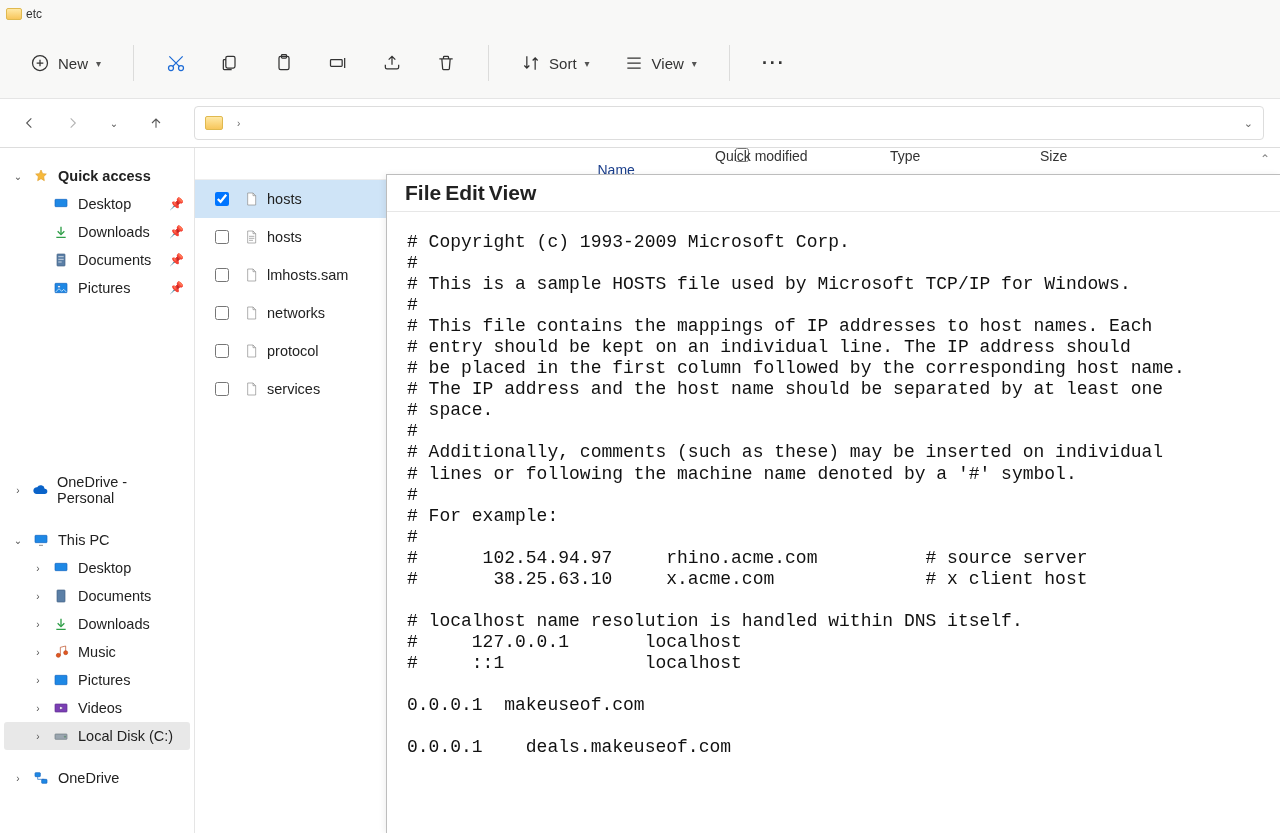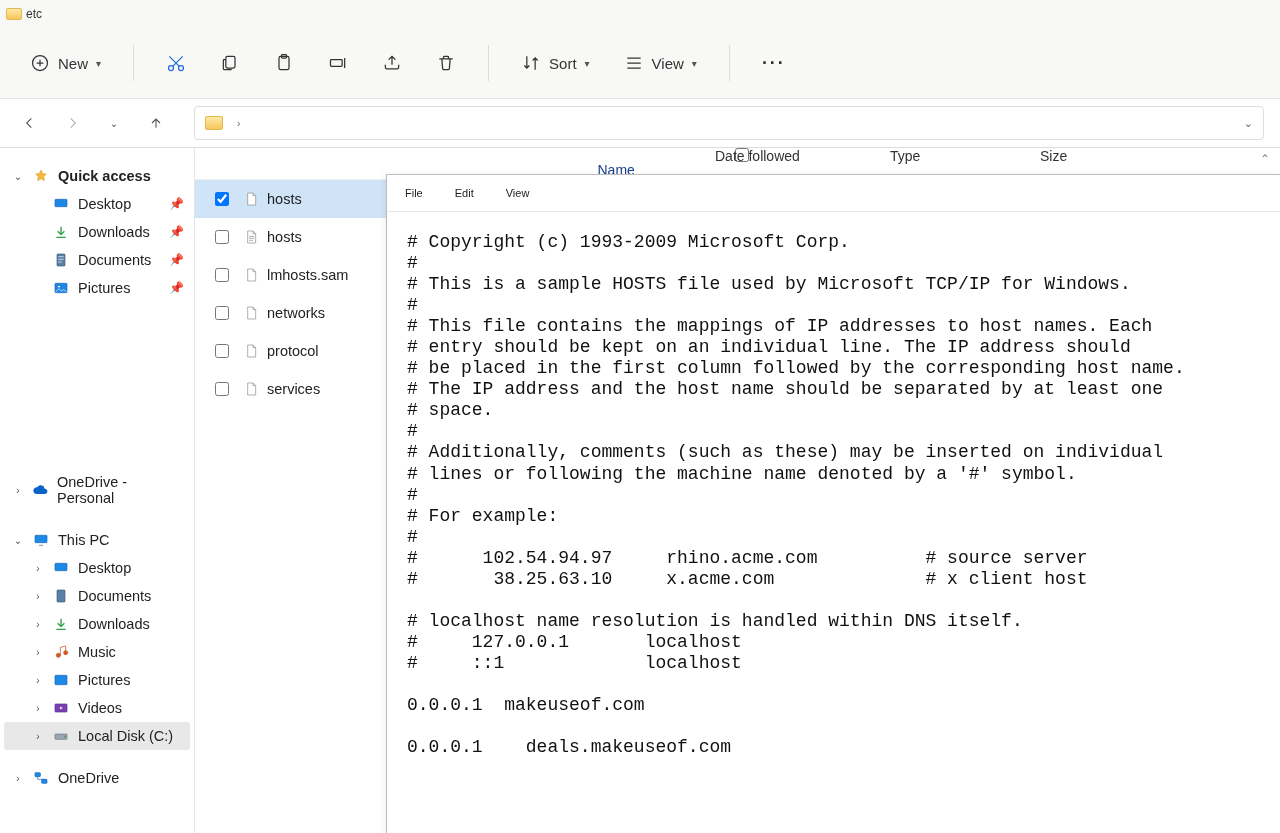--- a/index.html
+++ b/index.html
@@ -56,21 +56,21 @@
 .filerow .chk { width:26px; display:flex; align-items:center; }
 .filerow .chk input { width:14px; height:14px; }
 .filerow .fileico { width:22px; display:flex; align-items:center; }
 .filerow .fileico svg { width:16px; height:20px; }
 .filerow .fname { }
 
 
 .notepad { position:absolute; left:386px; top:174px; right:0; bottom:0; background:#fff; border:1px solid #bdbdbd; border-right:none; border-bottom:none; box-shadow: -2px 0 6px rgba(0,0,0,0.06); display:flex; flex-direction:column; }
 .np-title { height:38px; display:flex; align-items:center; gap:14px; padding: 0 14px; background:#fff; font-size:15px; color:#222; border-bottom:1px solid #eee0; }
 .np-title .np-ico { width:20px; height:20px; }
-.np-menu { height:36px; display:flex; align-items:center; gap:28px; padding:0 16px; font-size:11px; color:#222; }
+.np-menu { height:36px; display:flex; align-items:center; padding:0 16px; font-size:21px; color:#222;font-weight:bold; }
 .np-menu span { padding:4px 2px; }
 .np-body { flex:1; padding: 20px 16px 20px 20px; font-family: Consolas, "Courier New", monospace; font-size:18px; line-height:1.17; color:#111; white-space:pre; overflow:hidden; border-top:1px solid #e7e7e7; }
 
 </style>
 </head>
 <body>
 
 <div class="titlebar">
   <span class="folder-ico"></span>
   <span class="title-text">etc</span>
@@ -340,21 +340,21 @@
       <span>OneDrive</span>
     </div>
   </div>
 
   <div class="filepane">
     <div class="fileheader">
       <span class="fh-check">
           <input type="checkbox" style="">
         </span>
       <span class="fh-name">Name</span>
-      <span class="fh-date">Date followed</span>
+      <span class="fh-date">Quick modified</span>
       <span class="fh-type">Type</span>
       <span class="fh-size">Size</span>
       <span class="fh-scroll">⌃</span>
     </div>
     <div id="file-rows">
         <div class="filerow sel">
           <span class="chk">
             <input type="checkbox" checked="" style="">
           </span>
           <span class="fileico">

